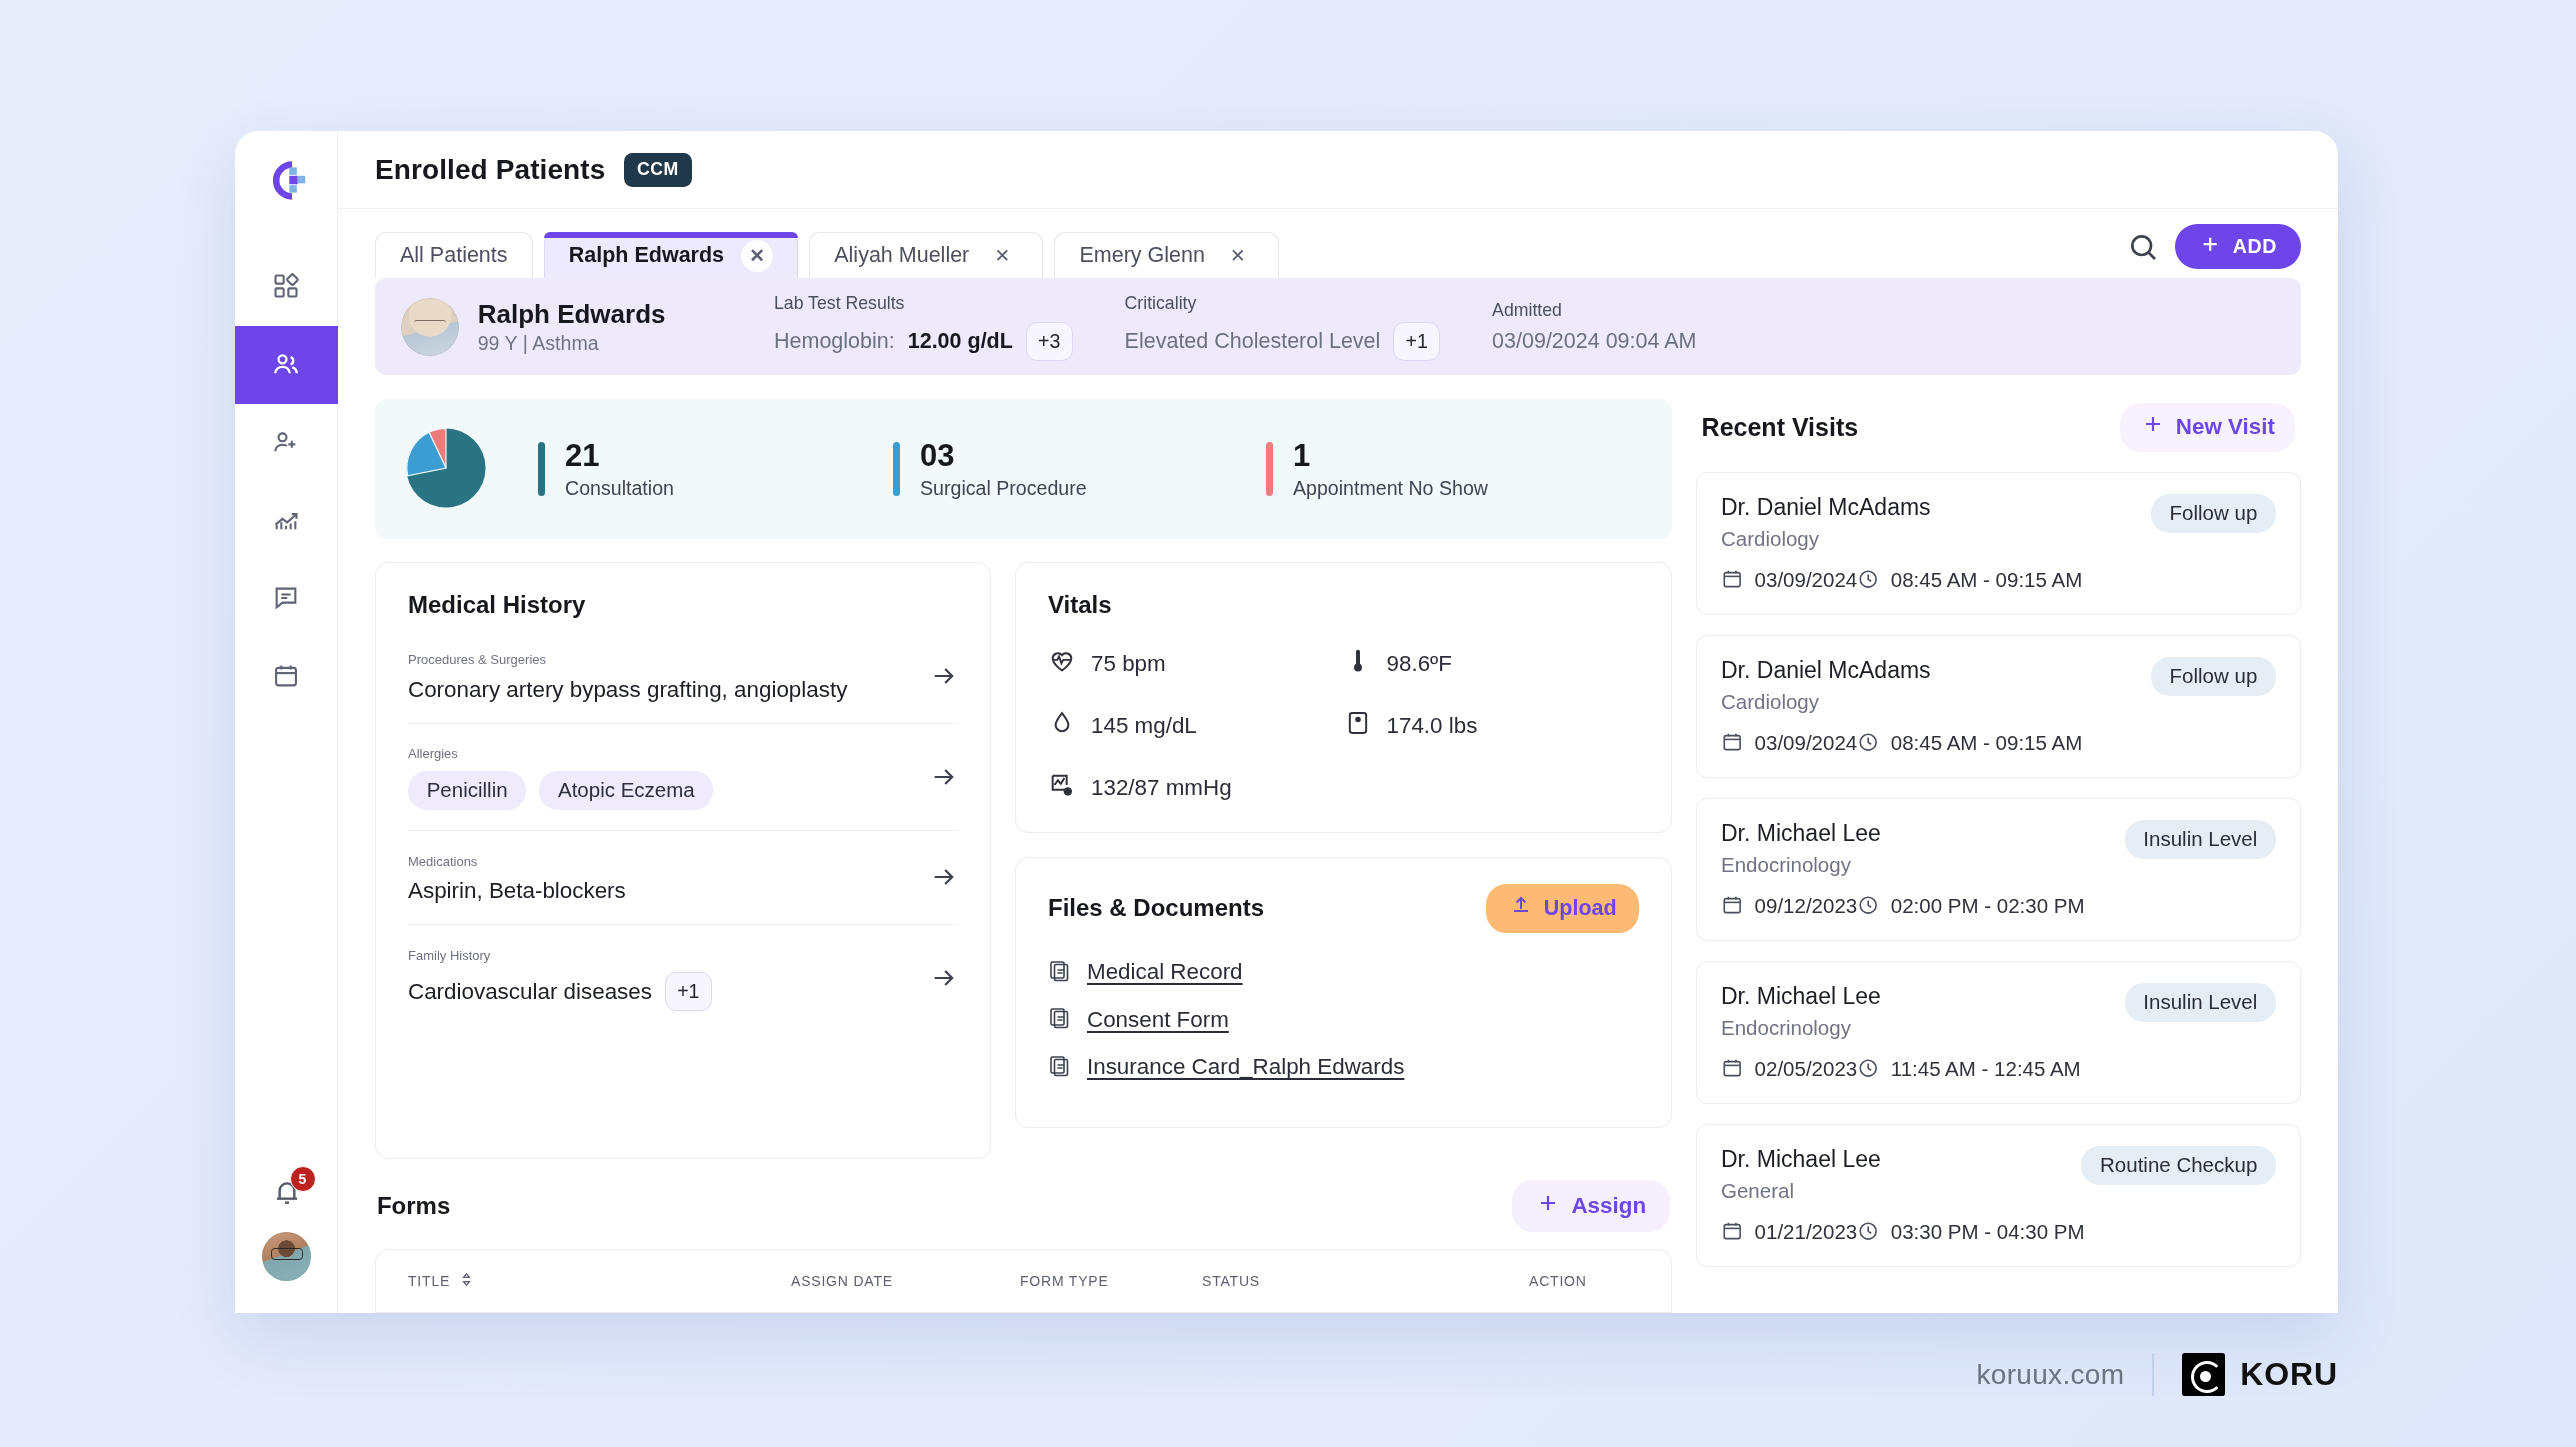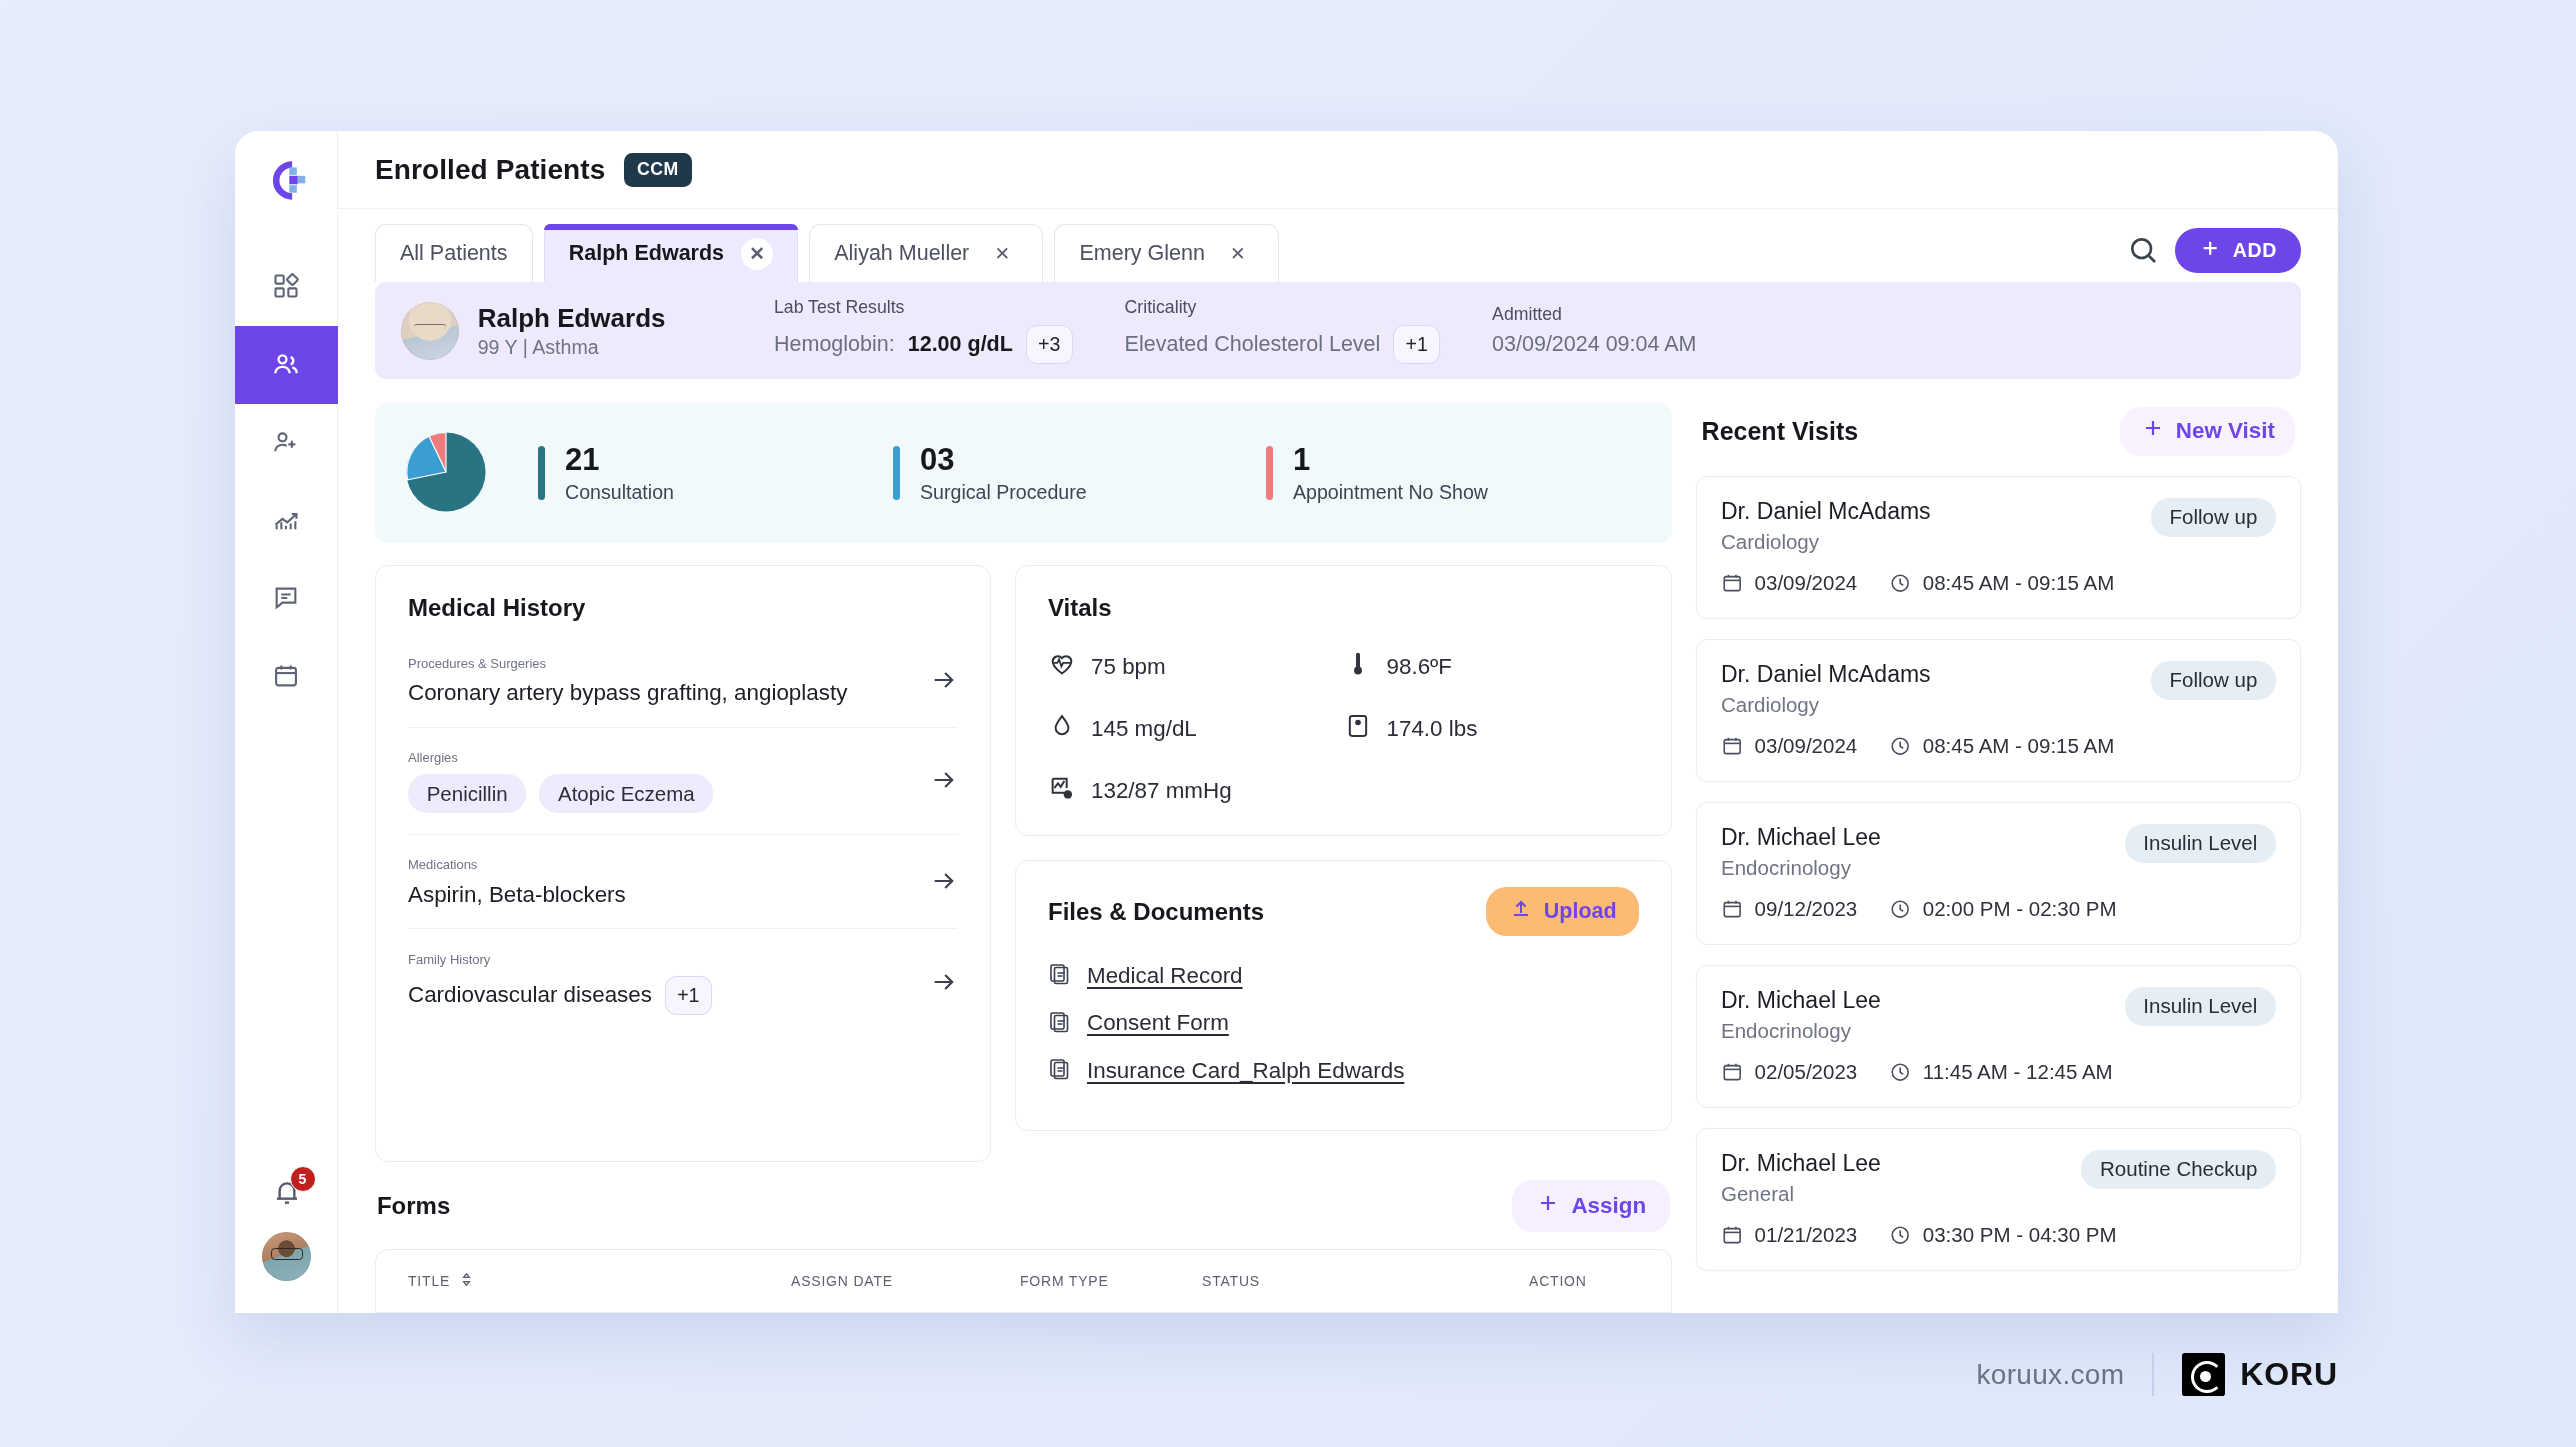--- a/index.html
+++ b/index.html
@@ -62,21 +62,21 @@
   }
   .page-title { font-size: 28px; font-weight: 700; color: #16181d; letter-spacing: 0.1px; }
   .ccm-badge {
     background: #20394a; color: #fff; font-size: 17.7px; font-weight: 600;
     padding: 6.5px 13px; border-radius: 8.4px; letter-spacing: 0.4px;
   }
 
   
   .tabrow { display: flex; align-items: flex-end; padding: 15px 37px 0 37px; gap: 11.2px; position: relative; }
   .tab {
-    height: 58px; display: flex; align-items: center; gap: 17px;
+    height: 46px; display: flex; align-items: center; gap: 17px;
     padding: 0 24px; border: 0.9px solid #e7e8ee; border-bottom: none;
     border-radius: 11.2px 11.2px 0 0; background: #fff;
     font-size: 21.5px; color: #4c505f; cursor: pointer; white-space: nowrap;
   }
   .tab.active { background: #ede9fe; color: #16181d; font-weight: 700; border-color: #e0d8fb; position: relative; }
   .tab.active::before {
     content:""; position:absolute; left:-0.9px; right:-0.9px; top:-0.9px; height: 5.6px;
     background:#6d45e8; border-radius: 11.2px 11.2px 0 0;
   }
   .tab-close {
@@ -201,21 +201,21 @@
     background: #fff; border: 0.9px solid #ececf1; border-radius: 11.2px;
     padding: 20.5px 24px 22.4px 24px;
   }
   .visit-top { display: flex; align-items: flex-start; justify-content: space-between; gap: 15px; }
   .visit-doc { font-size: 23px; color: #1c1e26; }
   .visit-dept { font-size: 20.5px; color: #6f7384; margin-top: 5.6px; }
   .visit-tag {
     background: #e6eef5; color: #2a2d37; border-radius: 18.7px;
     padding: 7.5px 18.7px; font-size: 20.5px; white-space: nowrap;
   }
-  .visit-meta { display: flex; gap: 32px; margin-top: 17px; font-size: 20.5px; color: #2f323c; }
+  .visit-meta { display: flex; margin-top: 17px; font-size: 20.5px; color: #2f323c; }
   .visit-meta span { display: flex; align-items: center; gap: 11.2px; }
   .visit-meta svg { width: 22.4px; height: 22.4px; color: #4a4f5e; }
 
   
   .footer {
     position: absolute; right: 238px; bottom: 52px;
     display: flex; align-items: center; gap: 28px;
   }
   .footer-url { font-size: 28px; color: #6b7280; letter-spacing: 0.3px; }
   .footer-div { width: 1.9px; height: 43px; background: #c2d0ea; }

